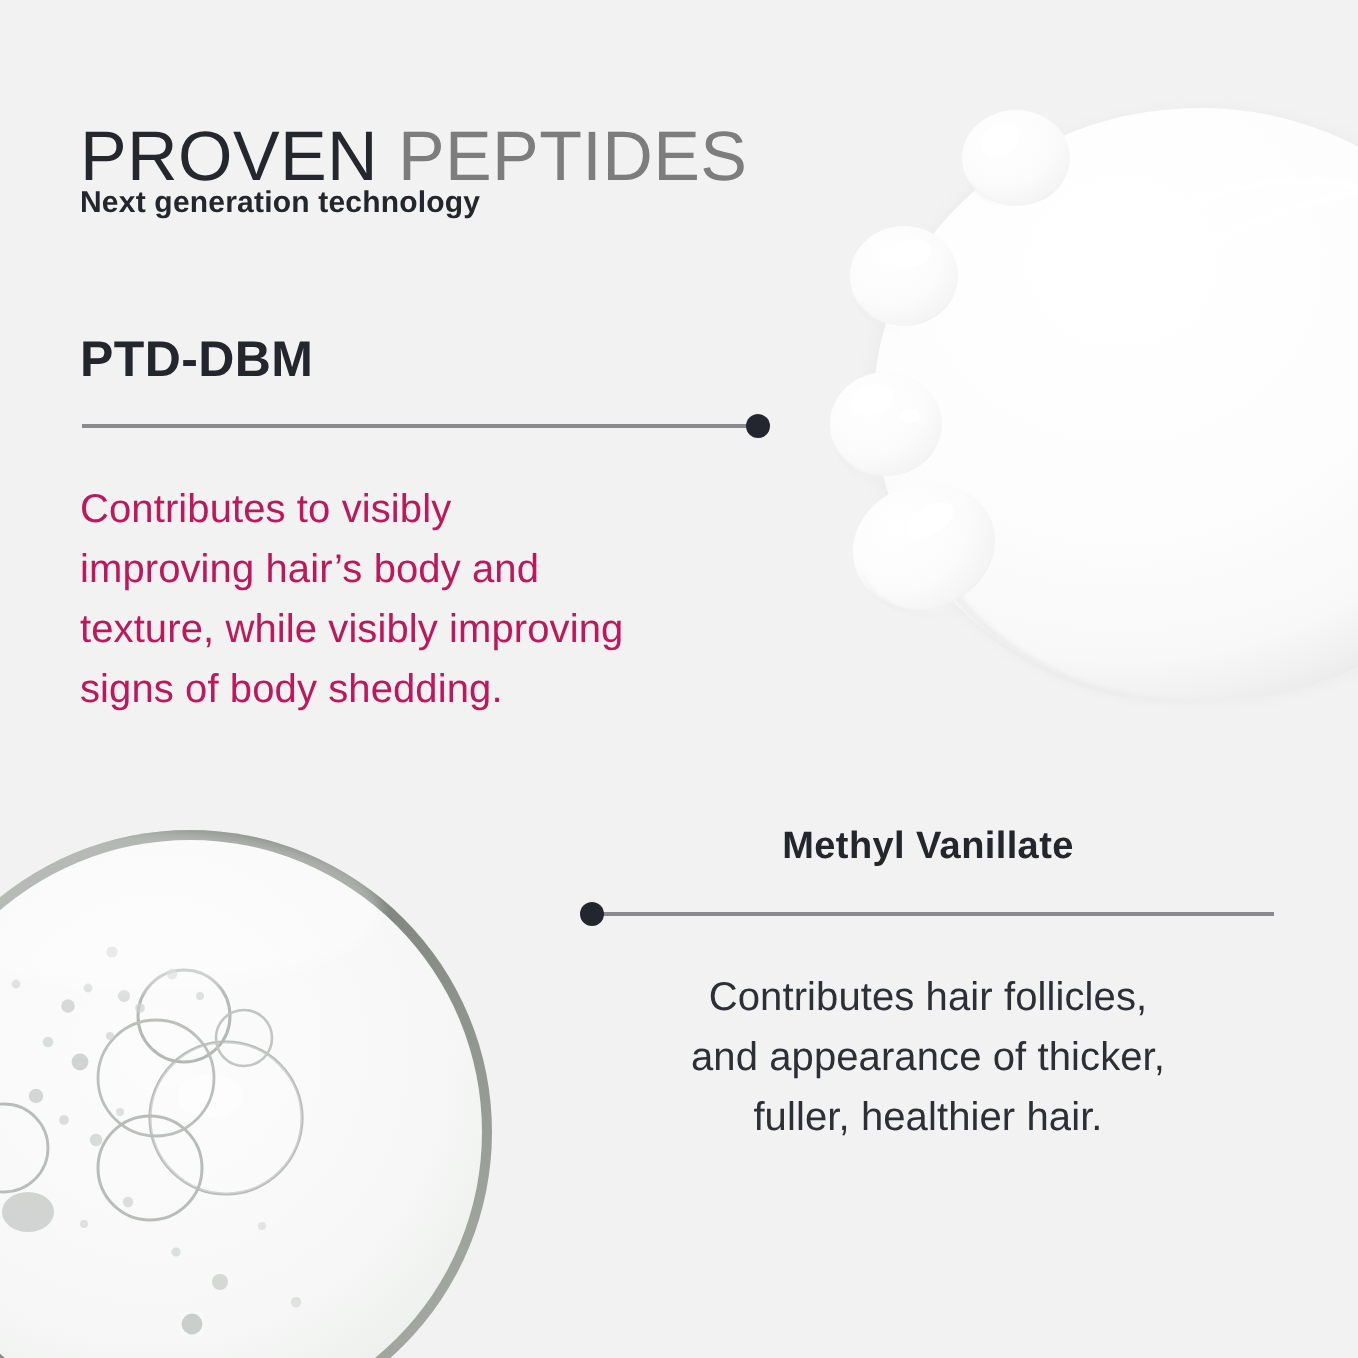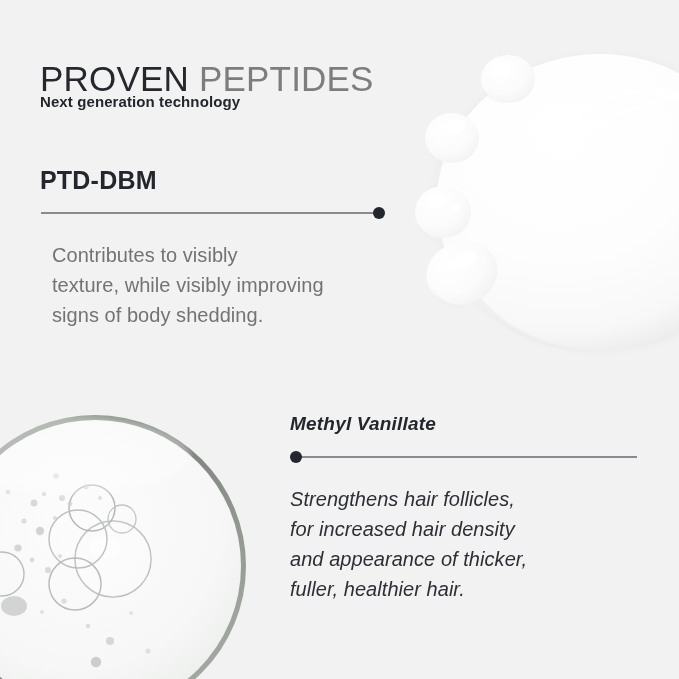--- a/index.html
+++ b/index.html
@@ -95,34 +95,33 @@
     background: #24262f;
   }
   .rule.right-dot .bar { left: 1px; right: 7px; }
   .rule.right-dot .dot { right: 0; }
   .rule.left-dot .bar { left: 7px; right: 1px; }
   .rule.left-dot .dot { left: 0; }
 
   .block-left .ing-body {
     font-size: 20px;
     line-height: 30px;
-    color: #737373;
+    color: #be185d;
     font-weight: 400;
     letter-spacing: 0.05px;
-    margin: 12px;
+    margin: 0;
   }
 
   
   .block-right {
     position: absolute;
     right: 41px;
     top: 412px;
     width: 348px;
-    text-align: left;
-    font-style: italic;
+    text-align: center;
   }
   .block-right .ing-title {
     font-size: 19px;
     font-weight: 700;
     color: #23262c;
     letter-spacing: 0.2px;
     line-height: 24px;
     margin: 0 0 14px 0;
   }
   .block-right .ing-body {
@@ -267,33 +266,33 @@
     <div class="subhead">Next generation technology</div>
 
     <section class="block-left">
       <div class="ing-title">PTD-DBM</div>
       <div class="rule right-dot">
         <span class="bar"></span>
         <span class="dot"></span>
       </div>
       <p class="ing-body">
         <span class="nowrapline">Contributes to visibly</span>
+        <span class="nowrapline">improving hair’s body and</span>
         <span class="nowrapline">texture, while visibly improving</span>
         <span class="nowrapline">signs of body shedding.</span>
       </p>
     </section>
 
     <section class="block-right">
       <div class="ing-title">Methyl Vanillate</div>
       <div class="rule left-dot">
         <span class="bar"></span>
         <span class="dot"></span>
       </div>
       <p class="ing-body">
-        <span class="nowrapline">Strengthens hair follicles,</span>
-        <span class="nowrapline">for increased hair density</span>
+        <span class="nowrapline">Contributes hair follicles,</span>
         <span class="nowrapline">and appearance of thicker,</span>
         <span class="nowrapline">fuller, healthier hair.</span>
       </p>
     </section>
 
   </div>
 </div>
 
 </body></html>

